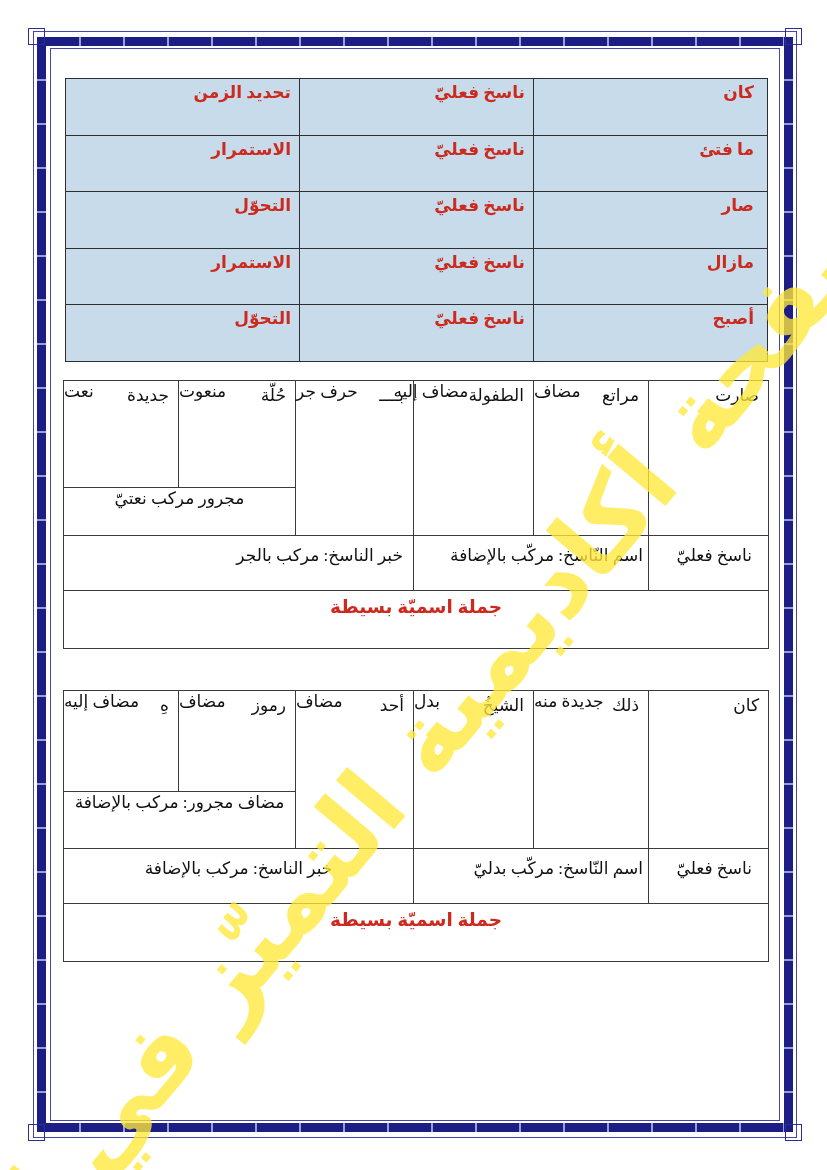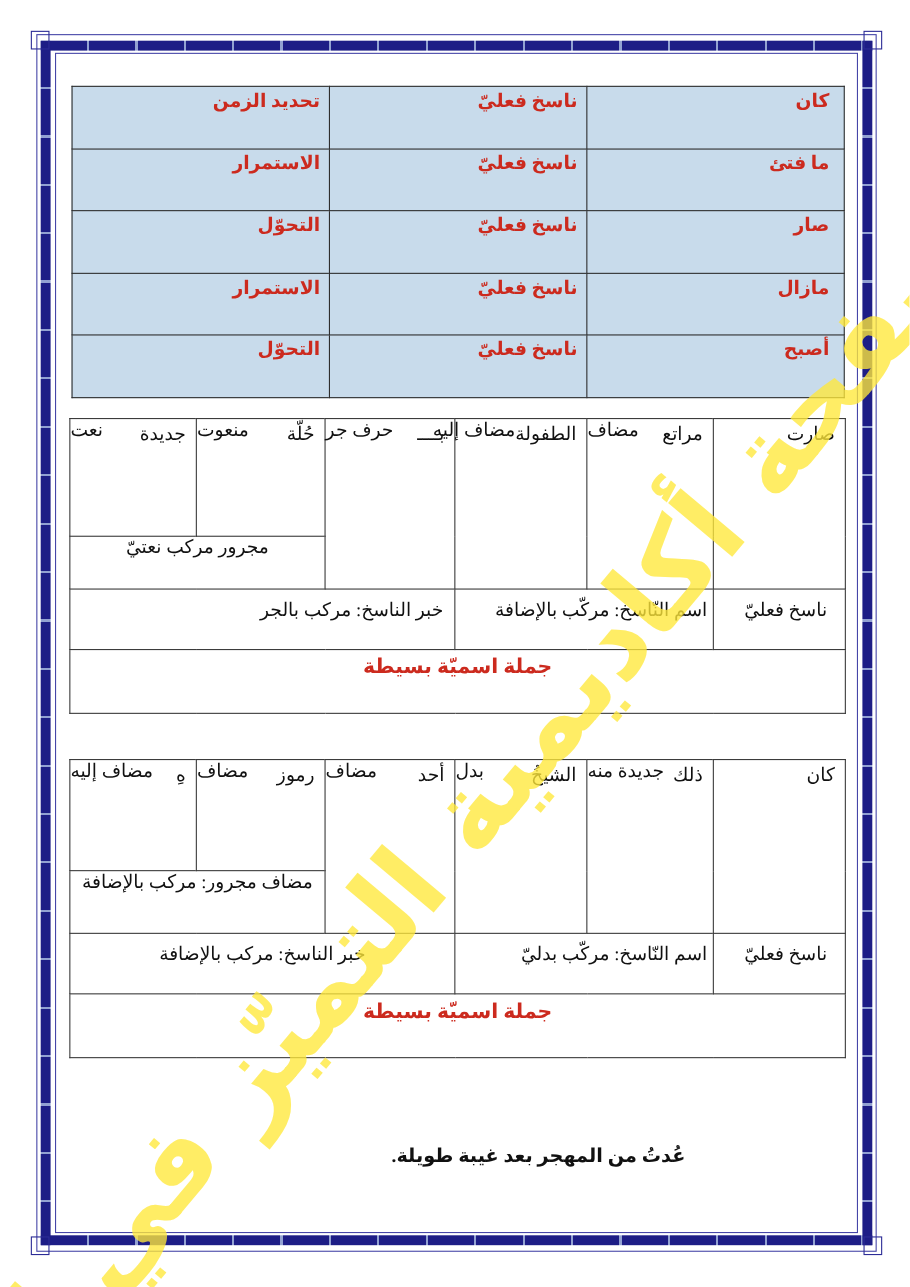--- a/index.html
+++ b/index.html
@@ -244,18 +244,17 @@
       <td class="f-verb">ناسخ فعليّ</td>
       <td colspan="2" class="f-ism">اسم النّاسخ: مركّب بدليّ</td>
       <td colspan="3" class="f-khabar center">خبر الناسخ: مركب بالإضافة</td>
     </tr>
     <tr class="r-sent">
       <td colspan="6" class="sentencetype">جملة اسميّة بسيطة</td>
     </tr>
   </tbody>
     </table>
 
-  <div class="q6-sentence" dir="rtl">عُدتُ من المهجر بعد غيبة طويلة.</div>
 
 
   <div class="watermark" dir="rtl">صفحة أكاديمية التميّز في العربيّة</div>
 
 </div>
 
 </body></html>

